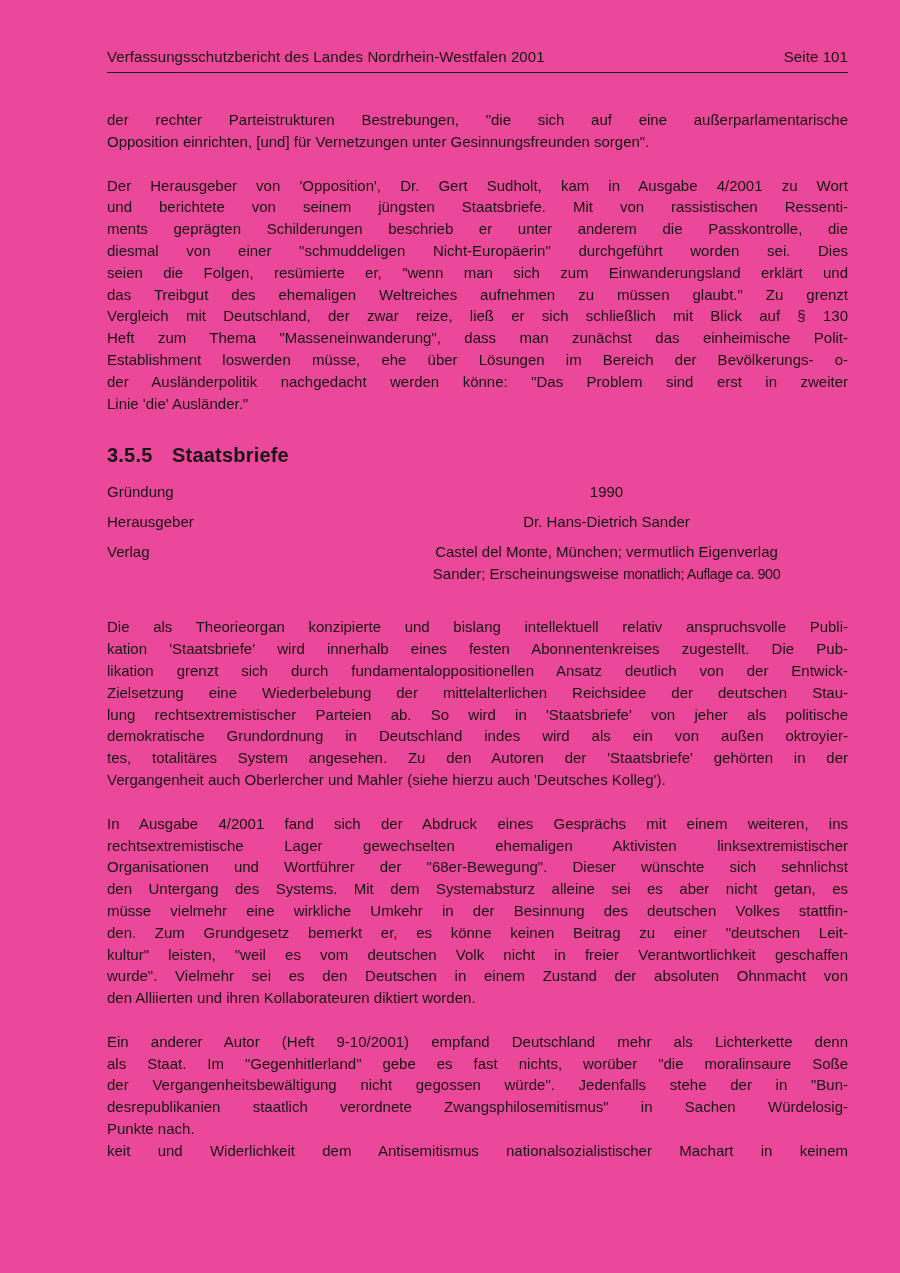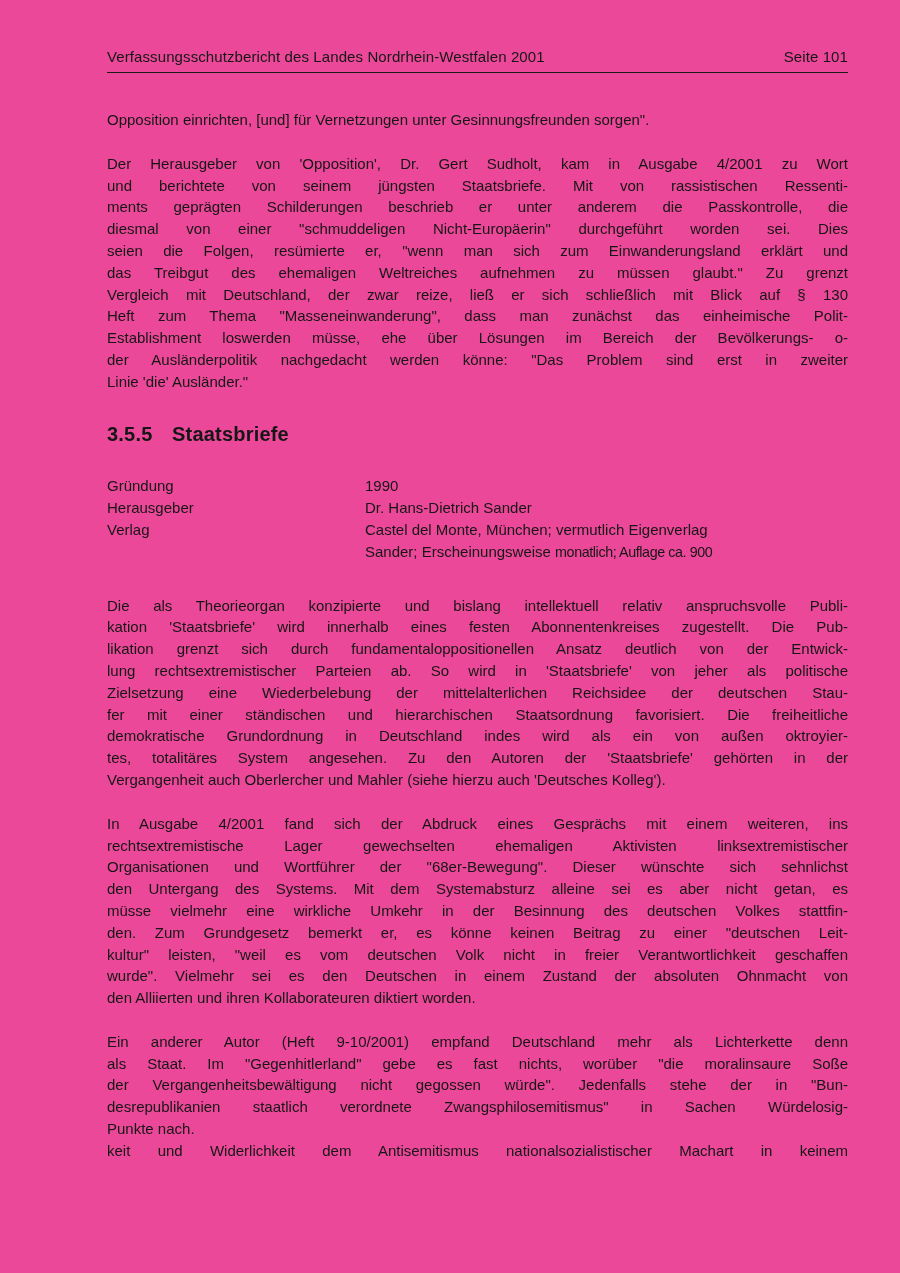--- a/index.html
+++ b/index.html
@@ -43,59 +43,62 @@
   }
   .pline.last {
     text-align-last: left;
   }
   
   .section-heading {
     display: flex;
     font-weight: bold;
     font-size: 20px;
     letter-spacing: 0.2px;
-    margin: 31px 0 30px 0;
+    margin: 31px 0 14px 0;
   }
   .section-heading .h-number {
     width: 65px;
     flex: 0 0 65px;
   }
   
   .def-list {
     margin: 0 0 31px 0;
     font-size: 15px;
     line-height: 21.8px;
   }
   .def-row {
     display: flex;
+    margin-top: 8px;
   }
   .def-label {
     flex: 0 0 258px;
   }
   .def-value {
     flex: 1 1 auto;
+    text-align: center;
   }
   .condensed {
     letter-spacing: -0.4px;
     font-size: 14.3px;
   }
 </style>
 </head>
 <body>
 
 <div class="page">
 
   <div class="running-header">
     <span>Verfassungsschutzbericht des Landes Nordrhein-Westfalen 2001</span>
     <span>Seite 101</span>
   </div>
 
   <div class="body-text">
 
     <div class="para">
+        <div class="pline">der rechter Parteistrukturen Bestrebungen, "die sich auf eine außerparlamentarische</div>
         <div class="pline last">Opposition einrichten, [und] für Vernetzungen unter Gesinnungsfreunden sorgen".</div>
       </div>
 
     <div class="para">
         <div class="pline">Der Herausgeber von 'Opposition', Dr. Gert Sudholt, kam in Ausgabe 4/2001 zu Wort</div>
         <div class="pline">und berichtete von seinem jüngsten Staatsbriefe. Mit von rassistischen Ressenti-</div>
         <div class="pline">ments geprägten Schilderungen beschrieb er unter anderem die Passkontrolle, die</div>
         <div class="pline">diesmal von einer "schmuddeligen Nicht-Europäerin" durchgeführt worden sei. Dies</div>
         <div class="pline">seien die Folgen, resümierte er, "wenn man sich zum Einwanderungsland erklärt und</div>
         <div class="pline">das Treibgut des ehemaligen Weltreiches aufnehmen zu müssen glaubt." Zu grenzt</div>
@@ -126,23 +129,22 @@
           <div>Castel del Monte, München; vermutlich Eigenverlag</div>
           <div><span>Sander; Erscheinungsweise </span><span class="condensed">monatlich; Auflage ca. 900</span></div>
         </span>
       </div>
     </div>
 
     <div class="para">
         <div class="pline">Die als Theorieorgan konzipierte und bislang intellektuell relativ anspruchsvolle Publi-</div>
         <div class="pline">kation 'Staatsbriefe' wird innerhalb eines festen Abonnentenkreises zugestellt. Die Pub-</div>
         <div class="pline">likation grenzt sich durch fundamentaloppositionellen Ansatz deutlich von der Entwick-</div>
+        <div class="pline">Zielsetzung eine Wiederbelebung der mittelalterlichen Reichsidee der deutschen Stau-</div>
         <div class="pline">lung rechtsextremistischer Parteien ab. So wird in 'Staatsbriefe' von jeher als politische</div>
-        <div class="pline">Zielsetzung eine Wiederbelebung der mittelalterlichen Reichsidee der deutschen Stau-</div>
-        <div class="pline">fer mit einer ständischen und hierarchischen Staatsordnung favorisiert. Die freiheitliche</div>
         <div class="pline">demokratische Grundordnung in Deutschland indes wird als ein von außen oktroyier-</div>
         <div class="pline">tes, totalitäres System angesehen. Zu den Autoren der 'Staatsbriefe' gehörten in der</div>
         <div class="pline last">Vergangenheit auch Oberlercher und Mahler (siehe hierzu auch 'Deutsches Kolleg').</div>
       </div>
 
     <div class="para">
         <div class="pline">In Ausgabe 4/2001 fand sich der Abdruck eines Gesprächs mit einem weiteren, ins</div>
         <div class="pline">rechtsextremistische Lager gewechselten ehemaligen Aktivisten linksextremistischer</div>
         <div class="pline">Organisationen und Wortführer der "68er-Bewegung". Dieser wünschte sich sehnlichst</div>
         <div class="pline">den Untergang des Systems. Mit dem Systemabsturz alleine sei es aber nicht getan, es</div>

